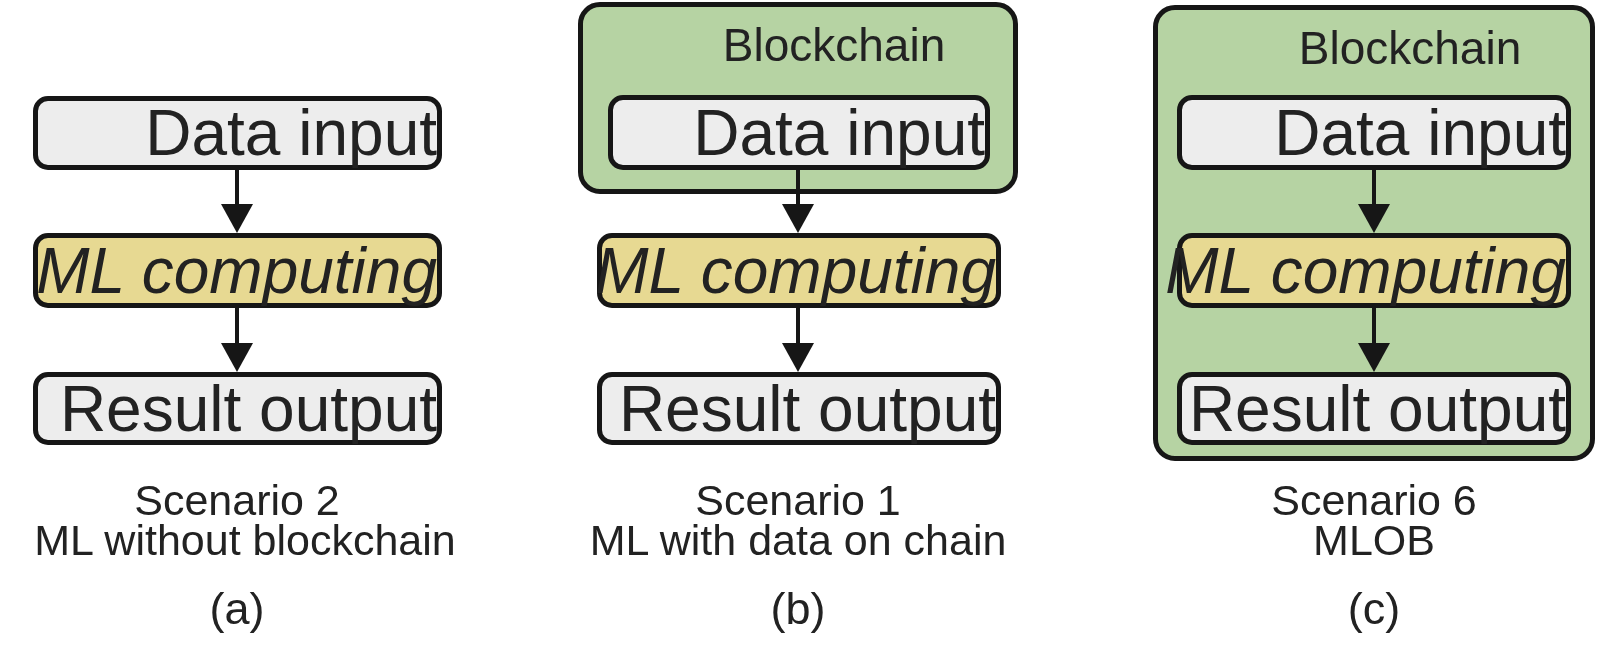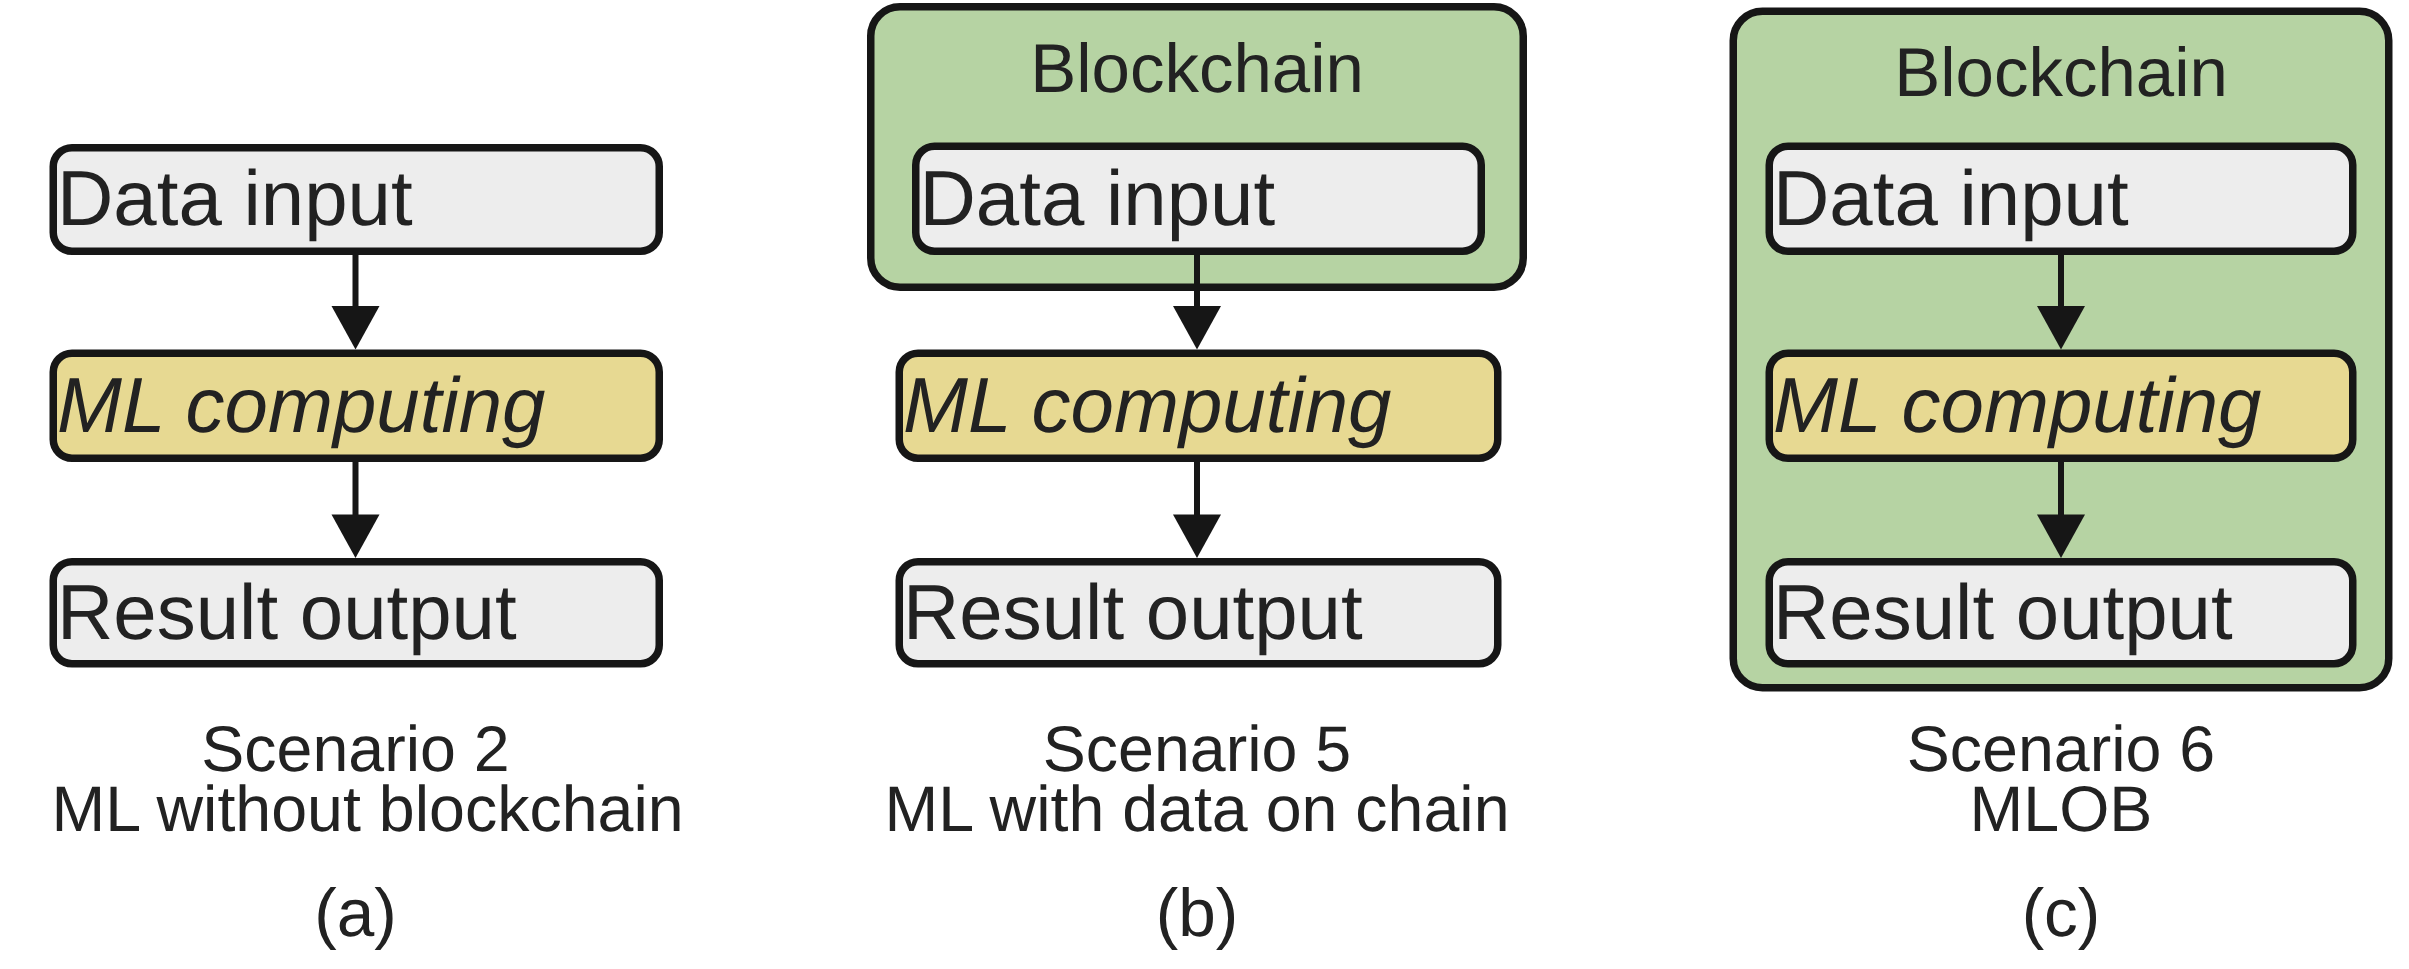--- a/index.html
+++ b/index.html
@@ -29,30 +29,31 @@
     border: 5px solid var(--stroke);
     border-radius: 22px;
   }
   .bc-label {
     position: absolute;
     transform: translateX(-50%);
     font-size: 46px;
     line-height: 1;
     color: var(--text);
     white-space: nowrap;
+    margin-left: 36px;
   }
   
   .node {
     position: absolute;
     border: 5px solid var(--stroke);
     border-radius: 15px;
     display: flex;
     align-items: center;
-    justify-content: flex-start;
-    font-size: 52px;
+    justify-content: flex-end;
+    font-size: 64px;
     color: var(--text);
     white-space: nowrap;
   }
   .node.io { background: var(--io-fill); }
   .node.compute { background: var(--compute-fill); font-style: italic; }
   
   .arrow { position: absolute; width: 34px; }
   .arrow .shaft {
     position: absolute;
     left: 50%;
@@ -126,21 +127,21 @@
     <div class="node compute" style="left:597px; top:233px; width:404px; height:75px">
       <span>ML computing</span>
     </div>
     <div class="arrow" style="left:781px; top:308px; height:64px">
       <i class="shaft"></i>
       <i class="head"></i>
     </div>
     <div class="node io" style="left:597px; top:372px; width:404px; height:73px">
       <span>Result output</span>
     </div>
-    <div class="cap" style="left:798px; top:479px">Scenario 5</div>
+    <div class="cap" style="left:798px; top:479px">Scenario 1</div>
     <div class="cap" style="left:798px; top:519px">ML with data on chain</div>
     <div class="cap tag" style="left:798px; top:586px">(b)</div>
   </section>
 
   <section>
     <div class="bc" style="left:1153px; top:5px; width:442px; height:456px"></div>
     <div class="bc-label" style="left:1374px; top:25px">Blockchain</div>
     <div class="node io" style="left:1177px; top:95px; width:394px; height:75px">
       <span>Data input</span>
     </div>

